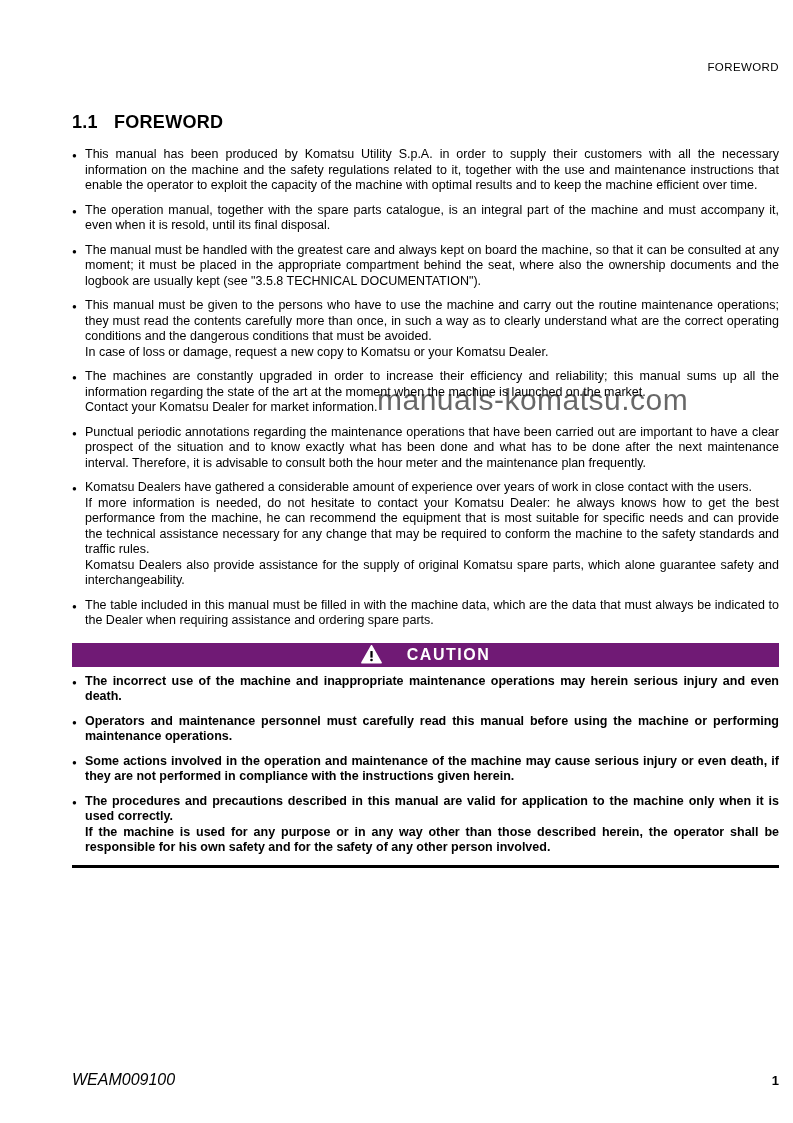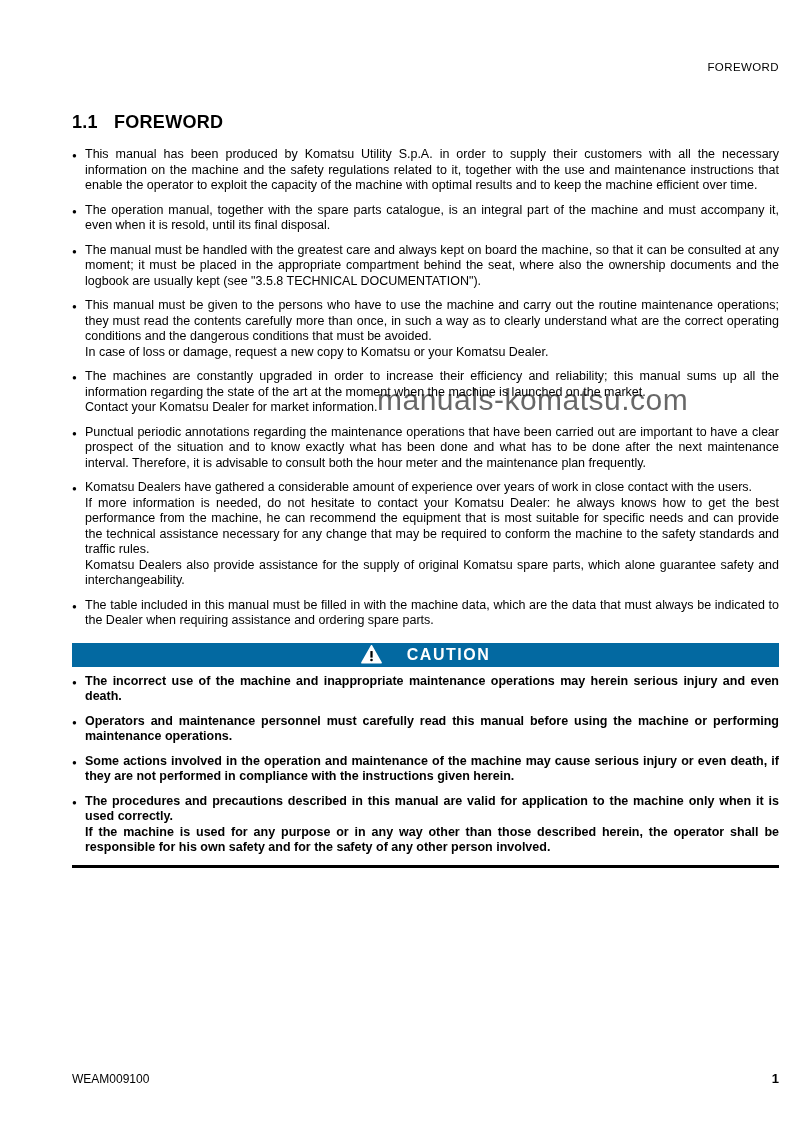--- a/index.html
+++ b/index.html
@@ -41,42 +41,42 @@
   ul.bullets > li .txt {
     flex:1;
     font-size:12.5px;
     line-height:15.5px;
     text-align:justify;
   }
   .txt p { margin:0; }
   .caution-banner {
     margin-top:14px;
     height:24px;
-    background:#0369a1;
+    background:#701a75;
     color:#fff;
     display:flex;
     align-items:center;
     justify-content:center;
     gap:25px;
   }
   .caution-banner .cap {
     font-size:16px; font-weight:bold; letter-spacing:1.5px;
   }
   .caution-banner svg { display:block; }
   ul.bullets.caution-list { margin-top:7px; }
   ul.bullets.caution-list > li .txt { font-weight:bold; }
   .end-rule {
     border:0; border-top:3px solid #000;
     margin:4px 0 0 0;
   }
   .footer {
     position:absolute; top:1071px; left:72px; right:49px;
     display:flex; justify-content:space-between; align-items:baseline;
   }
-  .footer .code { font-size:12px; }
+  .footer .code { font-size:16px;font-style:italic; }
   .footer .pageno { font-size:13px; font-weight:bold; }
   .watermark {
     position:absolute;
     top:383px; left:377px;
     font-size:30px;
     color:rgba(10,10,10,0.62);
     white-space:nowrap;
     letter-spacing:0.5px;
     z-index:5;
     pointer-events:none;

